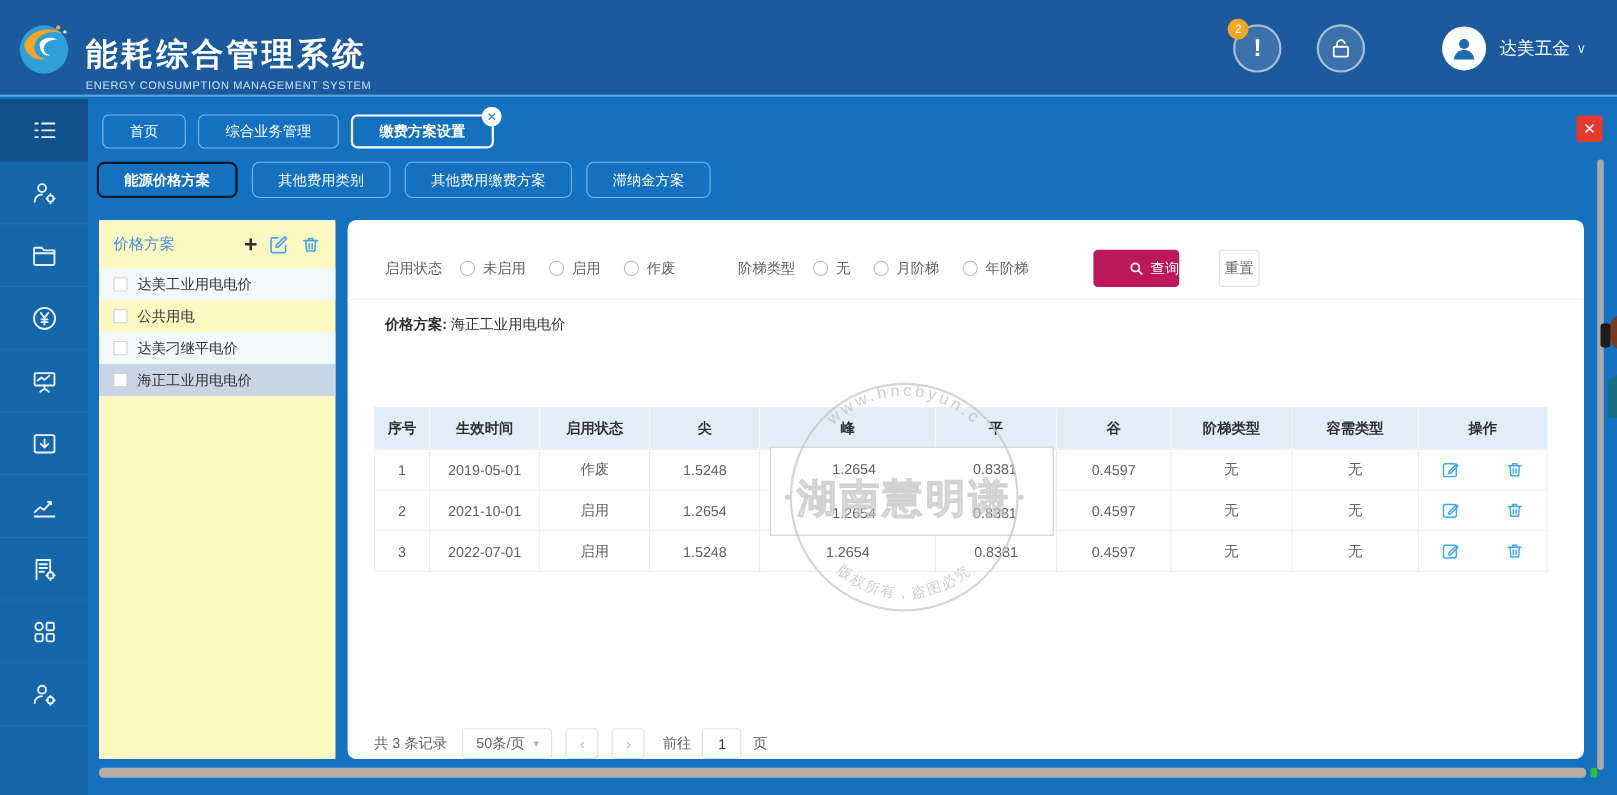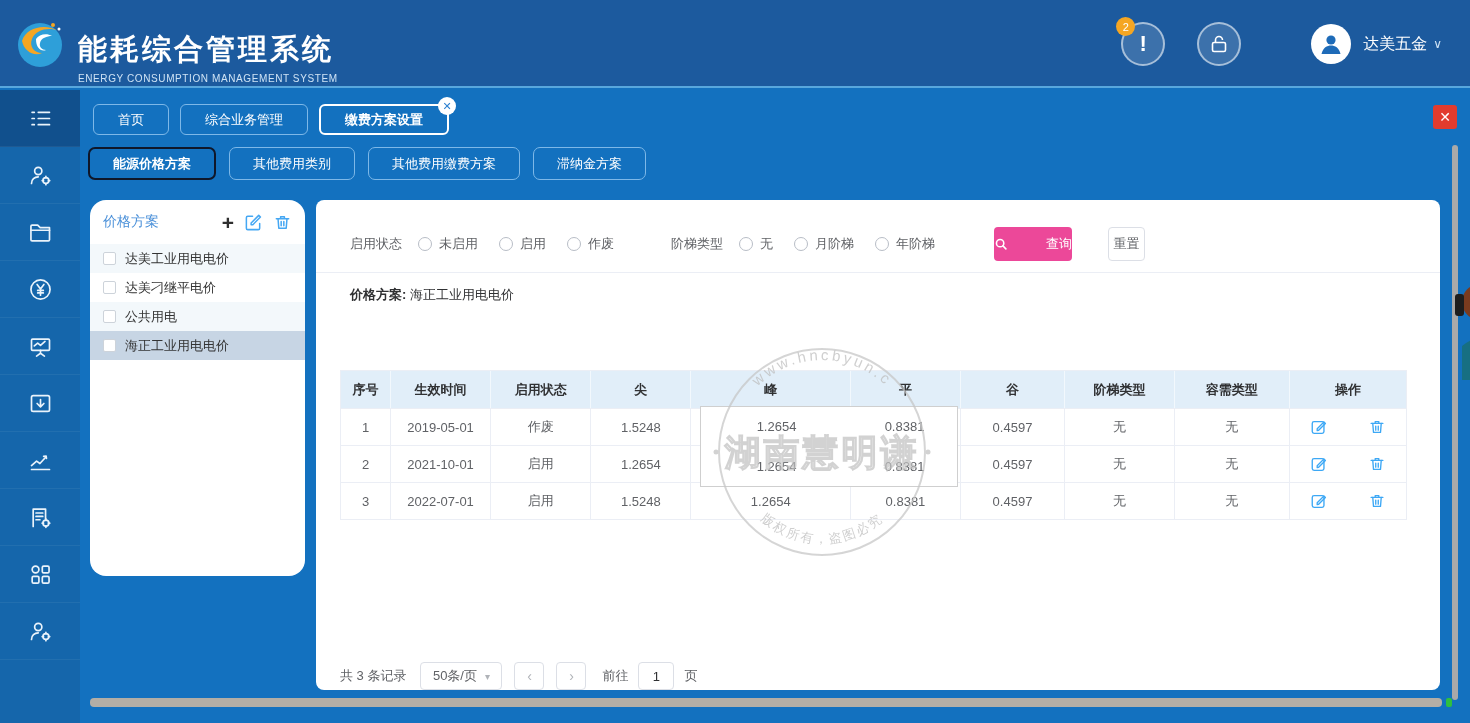--- a/index.html
+++ b/index.html
@@ -34,39 +34,39 @@
   .tabs-row1 { position:absolute; left:13px; top:14px; display:flex; gap:11px; z-index:3; }
   .tab { height:31px; border:1px solid #7db8e8; border-radius:6px; color:#fff; font-size:13px; display:flex; align-items:center; padding:0 24px; cursor:pointer; position:relative; }
   .tab.active { border:2px solid #fff; font-weight:bold; }
   .tab-close-badge { position:absolute; top:-9px; right:-9px; width:18px; height:18px; border-radius:50%; background:#fff; color:#2a7fd0; font-size:11px; font-weight:bold; display:flex; align-items:center; justify-content:center; cursor:pointer; }
   .tabs-row2 { position:absolute; left:8px; top:57px; display:flex; gap:13px; z-index:3; }
   .tab2 { height:33px; border:1px solid #7db8e8; border-radius:7px; color:#fff; font-size:13px; display:flex; align-items:center; padding:0 23px; cursor:pointer; }
   .tab2.active { border:2px solid #0f172a; font-weight:bold; }
   .close-red { position:absolute; top:15px; right:13px; width:24px; height:24px; background:#e23b2e; border-radius:3px; color:#fff; font-size:14px; font-weight:bold; display:flex; align-items:center; justify-content:center; cursor:pointer; z-index:6; }
 
   
-  .left-panel { position:absolute; left:10px; top:110px; width:215px; height:376px; background:#ffffff; border-radius:16px; overflow:hidden; z-index:2; }
+  .left-panel { position:absolute; left:10px; top:110px; width:215px; height:490px; background:#fef9c3; border-radius:1px; overflow:hidden; z-index:2; }
   .lp-head { height:44px; display:flex; align-items:center; padding:0 13px; }
   .lp-title { color:#4a90d9; font-size:14px; flex:1; }
   .lp-icons { display:flex; align-items:center; gap:10px; }
   .plus-ico { color:#2f2f2f; font-size:21px; font-weight:bold; cursor:pointer; line-height:1; }
   .lp-icons svg { width:19px; height:19px; stroke:#45a7f3; stroke-width:1.6; fill:none; stroke-linecap:round; stroke-linejoin:round; cursor:pointer; }
   .lp-list .row { height:29px; display:flex; align-items:center; padding-left:13px; gap:9px; font-size:13px; color:#333; cursor:pointer; }
   .lp-list .row:nth-child(odd) { background:#f3f8fb; }
   .lp-list .row.selected { background:#c7d5e4; }
   .cbx { width:13px; height:13px; border:1px solid #cdd3da; border-radius:2px; background:#fff; flex:none; }
 
   
   .main-panel { position:absolute; left:236px; top:110px; width:1124px; height:490px; background:#fff; border-radius:8px; z-index:2; }
   .filter-row { position:absolute; left:34px; top:26px; right:20px; height:36px; display:flex; align-items:center; font-size:13px; color:#606266; }
   .flabel { margin-right:16px; }
   .radio-opt { display:flex; align-items:center; gap:7px; margin-right:21px; cursor:pointer; }
   .radio-dot { width:14px; height:14px; border-radius:50%; border:1px solid #b8bdc6; background:#fff; flex:none; }
   .ml36 { margin-left:36px; }
-  .btn-query { margin-left:38px; width:78px; height:34px; background:#ec4899; border-radius:4px; color:#fff; font-size:13px; display:flex; align-items:center; justify-content:space-between; gap:6px; cursor:pointer; }
+  .btn-query { margin-left:38px; width:78px; height:34px; background:#be185d; border-radius:4px; color:#fff; font-size:13px; display:flex; align-items:center; justify-content:flex-end; gap:6px; cursor:pointer; }
   .btn-query svg { width:14px; height:14px; stroke:#fff; stroke-width:1.8; fill:none; stroke-linecap:round; }
   .btn-reset { margin-left:36px; width:37px; height:34px; background:#fff; border:1px solid #dcdfe6; border-radius:4px; color:#606266; font-size:13px; display:flex; align-items:center; justify-content:center; cursor:pointer; }
   .divider { position:absolute; left:0; right:0; top:72px; height:1px; background:#ebeef5; }
   .plan-line { position:absolute; left:34px; top:86px; font-size:13px; color:#303133; }
   .plan-line b { font-weight:bold; }
   .act-btns { position:absolute; left:34px; top:114px; display:flex; gap:27px; }
   .btn-outline { width:79px; height:31px; background:#fff; border:1px solid #5ab0f0; border-radius:6px; color:#3a9ef0; font-size:13px; display:flex; align-items:center; justify-content:center; cursor:pointer; }
 
   
   .tbl { position:absolute; left:24px; top:170px; right:33px; border:1px solid #ebeef5; }
@@ -265,25 +265,25 @@
             </svg>
         </div>
       </div>
       <div class="lp-list">
         <div class="row">
             <span class="cbx"></span>
             <span>达美工业用电电价</span>
           </div>
         <div class="row">
             <span class="cbx"></span>
-            <span>达美刁继平电价</span>
+            <span>公共用电</span>
           </div>
         <div class="row">
             <span class="cbx"></span>
-            <span>公共用电</span>
+            <span>达美刁继平电价</span>
           </div>
         <div class="row selected">
             <span class="cbx"></span>
             <span>海正工业用电电价</span>
           </div>
       </div>
     </section>
 
     <section class="main-panel">
 

